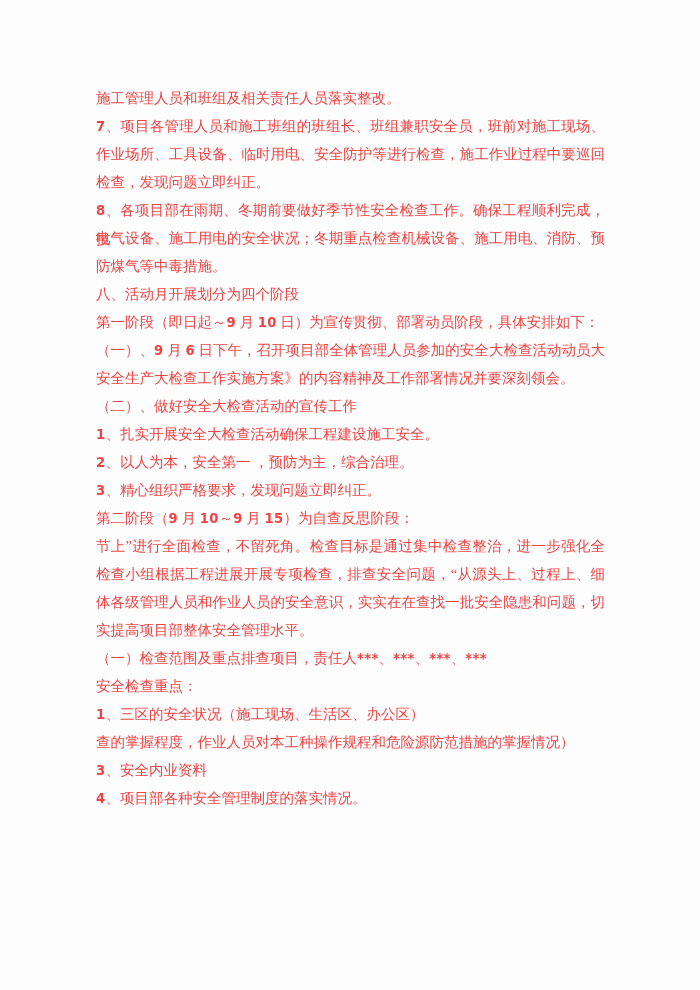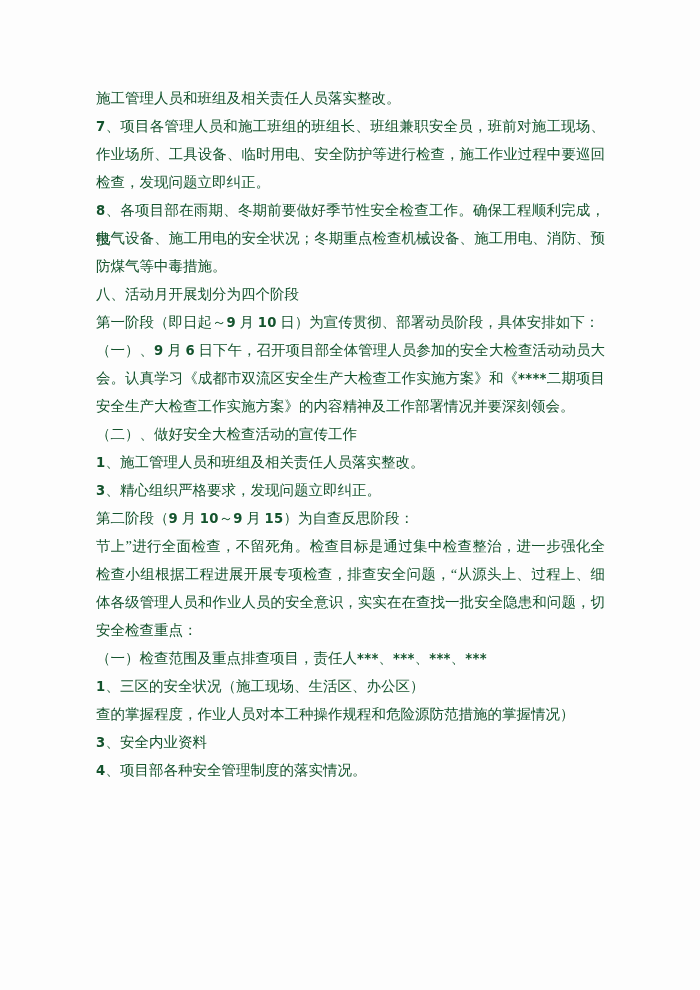--- a/index.html
+++ b/index.html
@@ -15,21 +15,21 @@
     width: 700px;
     height: 990px;
     background: #fdfdfd;
     font-family: "Liberation Serif", "DejaVu Serif", serif;
   }
   .content {
     position: absolute;
     left: 96px;
     top: 84px;
     width: 509px;
-    color: #14532d;
+    color: #ef4444;
     font-size: 14.5px;
     line-height: 28px;
   }
   .line {
     height: 28px;
     text-align: left;
     white-space: pre-wrap;
   }
   .line.just {
     text-align: justify;
@@ -50,29 +50,30 @@
       <div class="line"><span>施工管理人员和班组及相关责任人员落实整改。</span></div>
       <div class="line just"><span class="num">7</span><span>、项目各管理人员和施工班组的班组长、班组兼职安全员，班前对施工现场、</span></div>
       <div class="line just"><span>作业场所、工具设备、临时用电、安全防护等进行检查，施工作业过程中要巡回</span></div>
       <div class="line"><span>检查，发现问题立即纠正。</span></div>
       <div class="line just"><span class="num">8</span><span>、各项目部在雨期、冬期前要做好季节性安全检查工作。确保工程顺利完成，技</span></div>
       <div class="line just"><span>电气设备、施工用电的安全状况；冬期重点检查机械设备、施工用电、消防、预</span></div>
       <div class="line"><span>防煤气等中毒措施。</span></div>
       <div class="line"><span>八、活动月开展划分为四个阶段</span></div>
       <div class="line"><span>第一阶段（即日起～</span><span class="num">9</span><span> 月 </span><span class="num">10</span><span> 日）为宣传贯彻、部署动员阶段，具体安排如下：</span></div>
       <div class="line just"><span>（一）、</span><span class="num">9</span><span> 月 </span><span class="num">6</span><span> 日下午，召开项目部全体管理人员参加的安全大检查活动动员大</span></div>
-      <div class="line just"><span>会。认真学习《成都市双流区安全生产大检查工作实施方案》和《</span><span class="num">****</span><span>二期项目</span></div>
       <div class="line"><span>安全生产大检查工作实施方案》的内容精神及工作部署情况并要深刻领会。</span></div>
       <div class="line"><span>（二）、做好安全大检查活动的宣传工作</span></div>
-      <div class="line"><span class="num">1</span><span>、施工管理人员和班组及相关责任人员落实整改。</span></div>
+      <div class="line"><span class="num">1</span><span>、扎实开展安全大检查活动确保工程建设施工安全。</span></div>
+      <div class="line"><span class="num">2</span><span>、以人为本，安全第一 ，预防为主，综合治理。</span></div>
       <div class="line"><span class="num">3</span><span>、精心组织严格要求，发现问题立即纠正。</span></div>
       <div class="line"><span>第二阶段（</span><span class="num">9</span><span> 月 </span><span class="num">10</span><span>～</span><span class="num">9</span><span> 月 </span><span class="num">15</span><span>）为自查反思阶段：</span></div>
       <div class="line just"><span>节上”进行全面检查，不留死角。检查目标是通过集中检查整治，进一步强化全</span></div>
       <div class="line just"><span>检查小组根据工程进展开展专项检查，排查安全问题，“从源头上、过程上、细</span></div>
       <div class="line just"><span>体各级管理人员和作业人员的安全意识，实实在在查找一批安全隐患和问题，切</span></div>
+      <div class="line"><span>实提高项目部整体安全管理水平。</span></div>
+      <div class="line"><span>（一）检查范围及重点排查项目，责任人</span><span class="num">***</span><span>、</span><span class="num">***</span><span>、</span><span class="num">***</span><span>、</span><span class="num">***</span></div>
       <div class="line"><span>安全检查重点：</span></div>
-      <div class="line"><span>（一）检查范围及重点排查项目，责任人</span><span class="num">***</span><span>、</span><span class="num">***</span><span>、</span><span class="num">***</span><span>、</span><span class="num">***</span></div>
       <div class="line"><span class="num">1</span><span>、三区的安全状况（施工现场、生活区、办公区）</span></div>
       <div class="line"><span>查的掌握程度，作业人员对本工种操作规程和危险源防范措施的掌握情况）</span></div>
       <div class="line"><span class="num">3</span><span>、安全内业资料</span></div>
       <div class="line"><span class="num">4</span><span>、项目部各种安全管理制度的落实情况。</span></div>
     </div>
 </div>
 
 </body></html>

